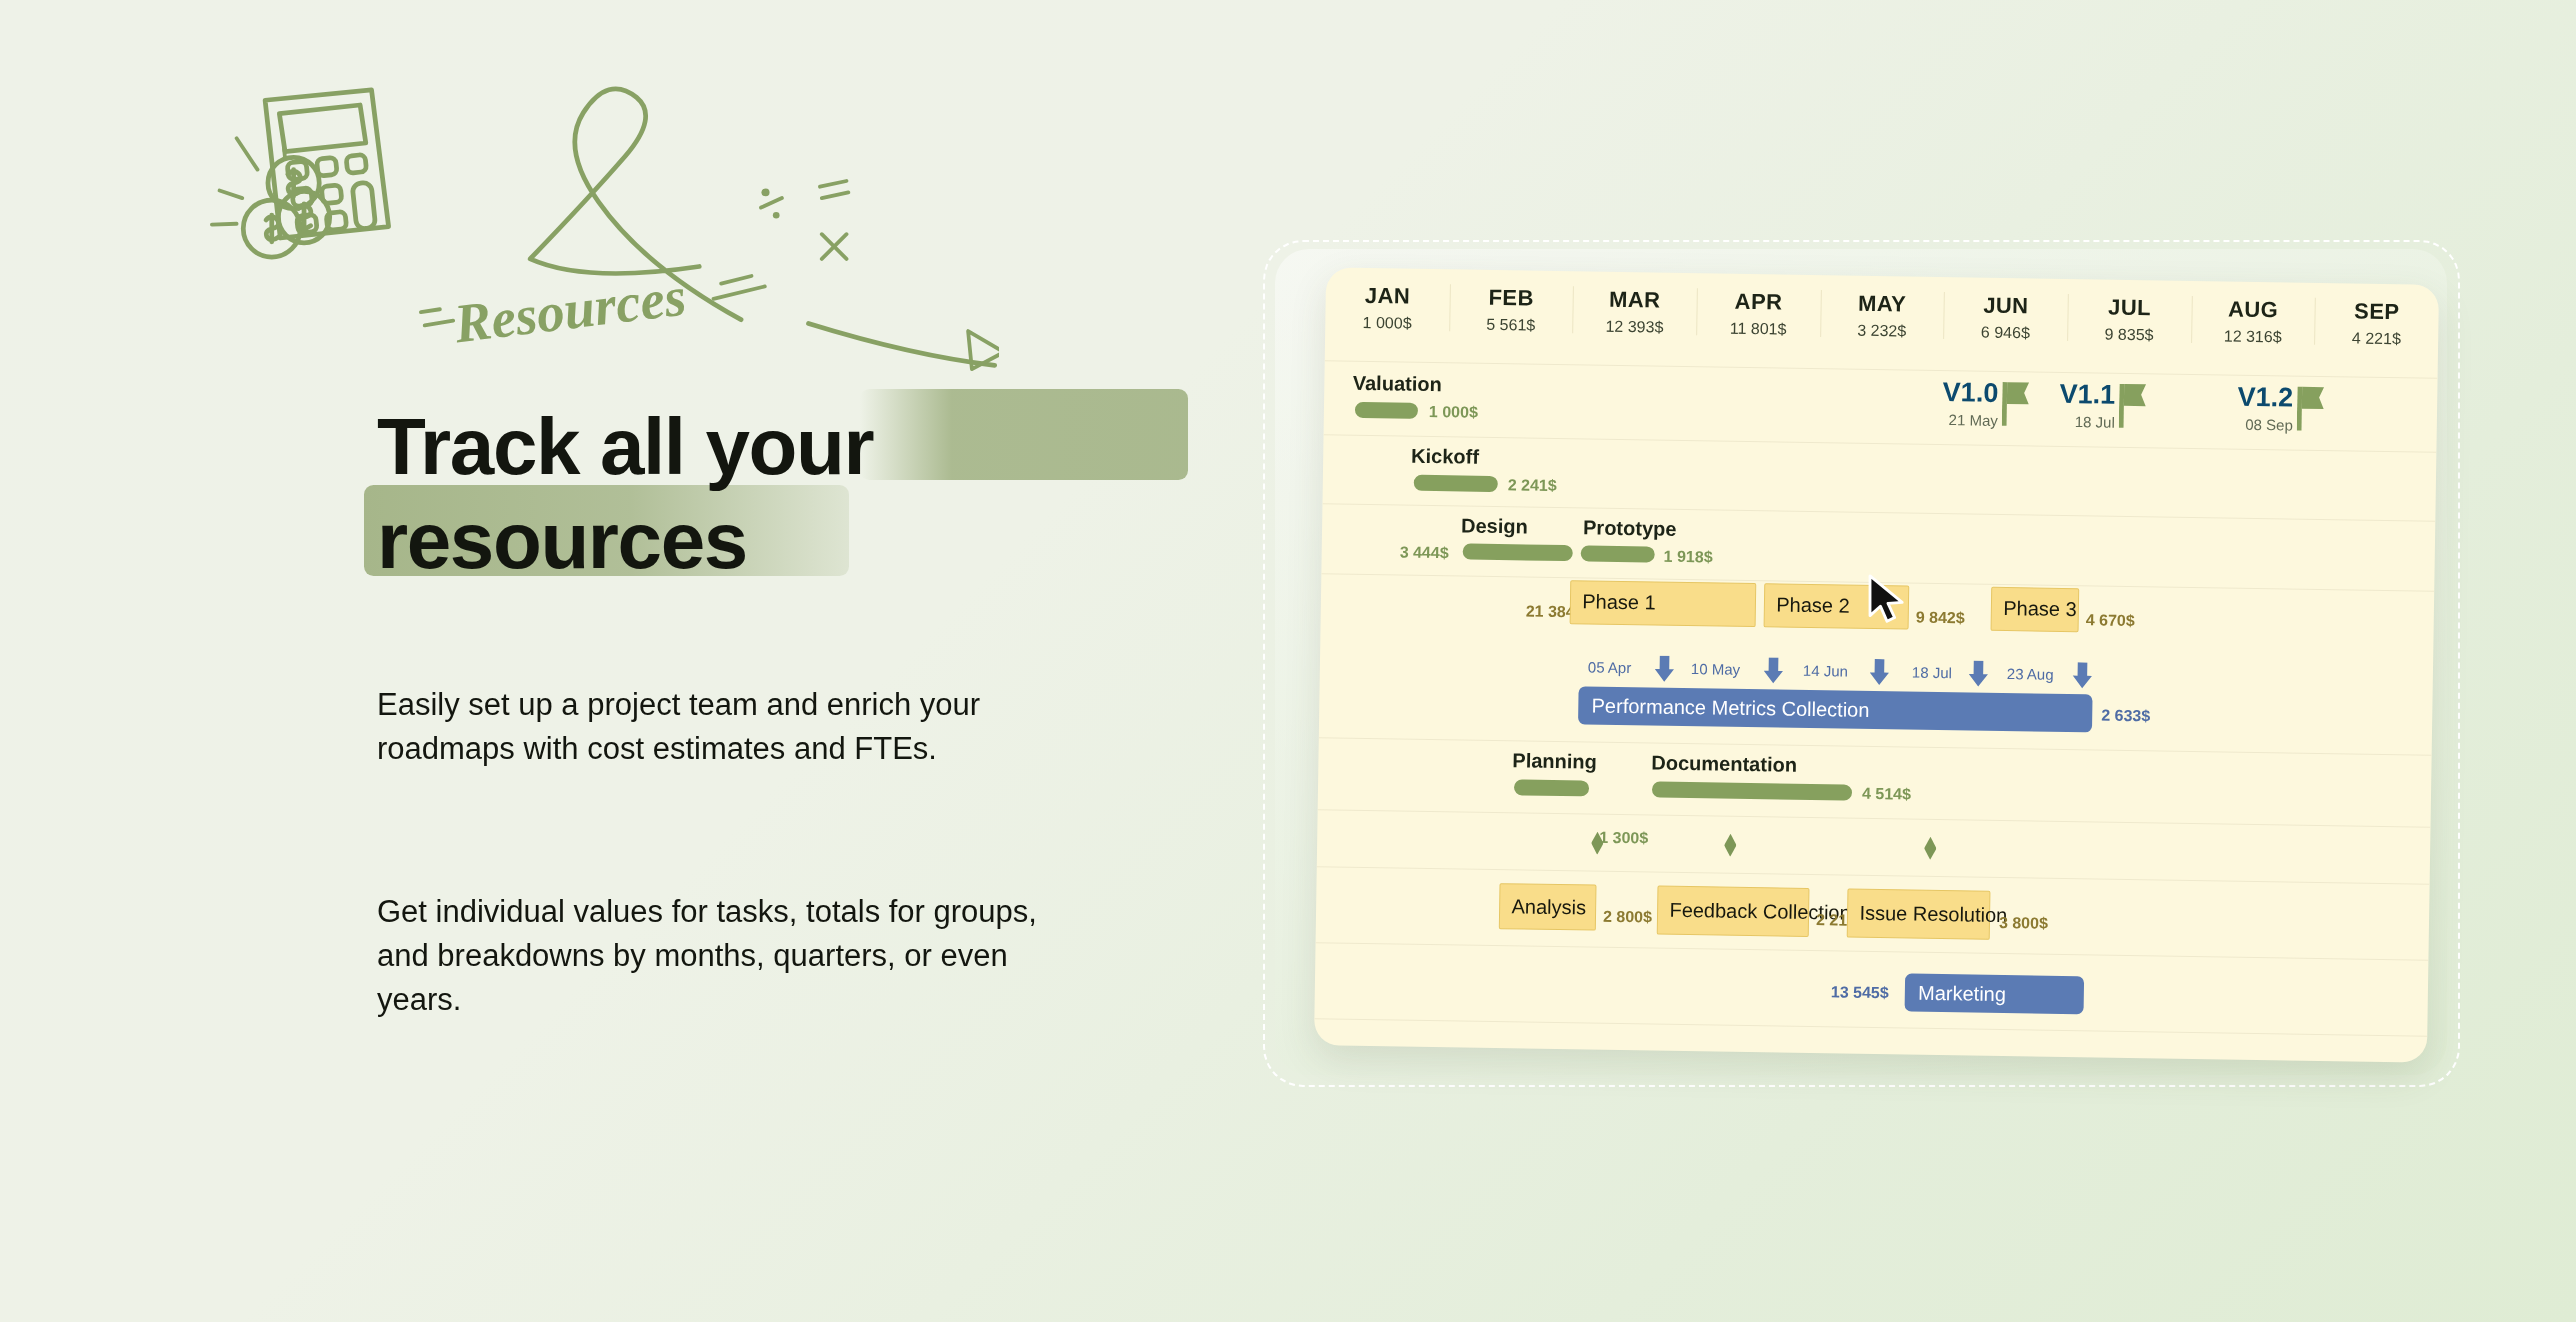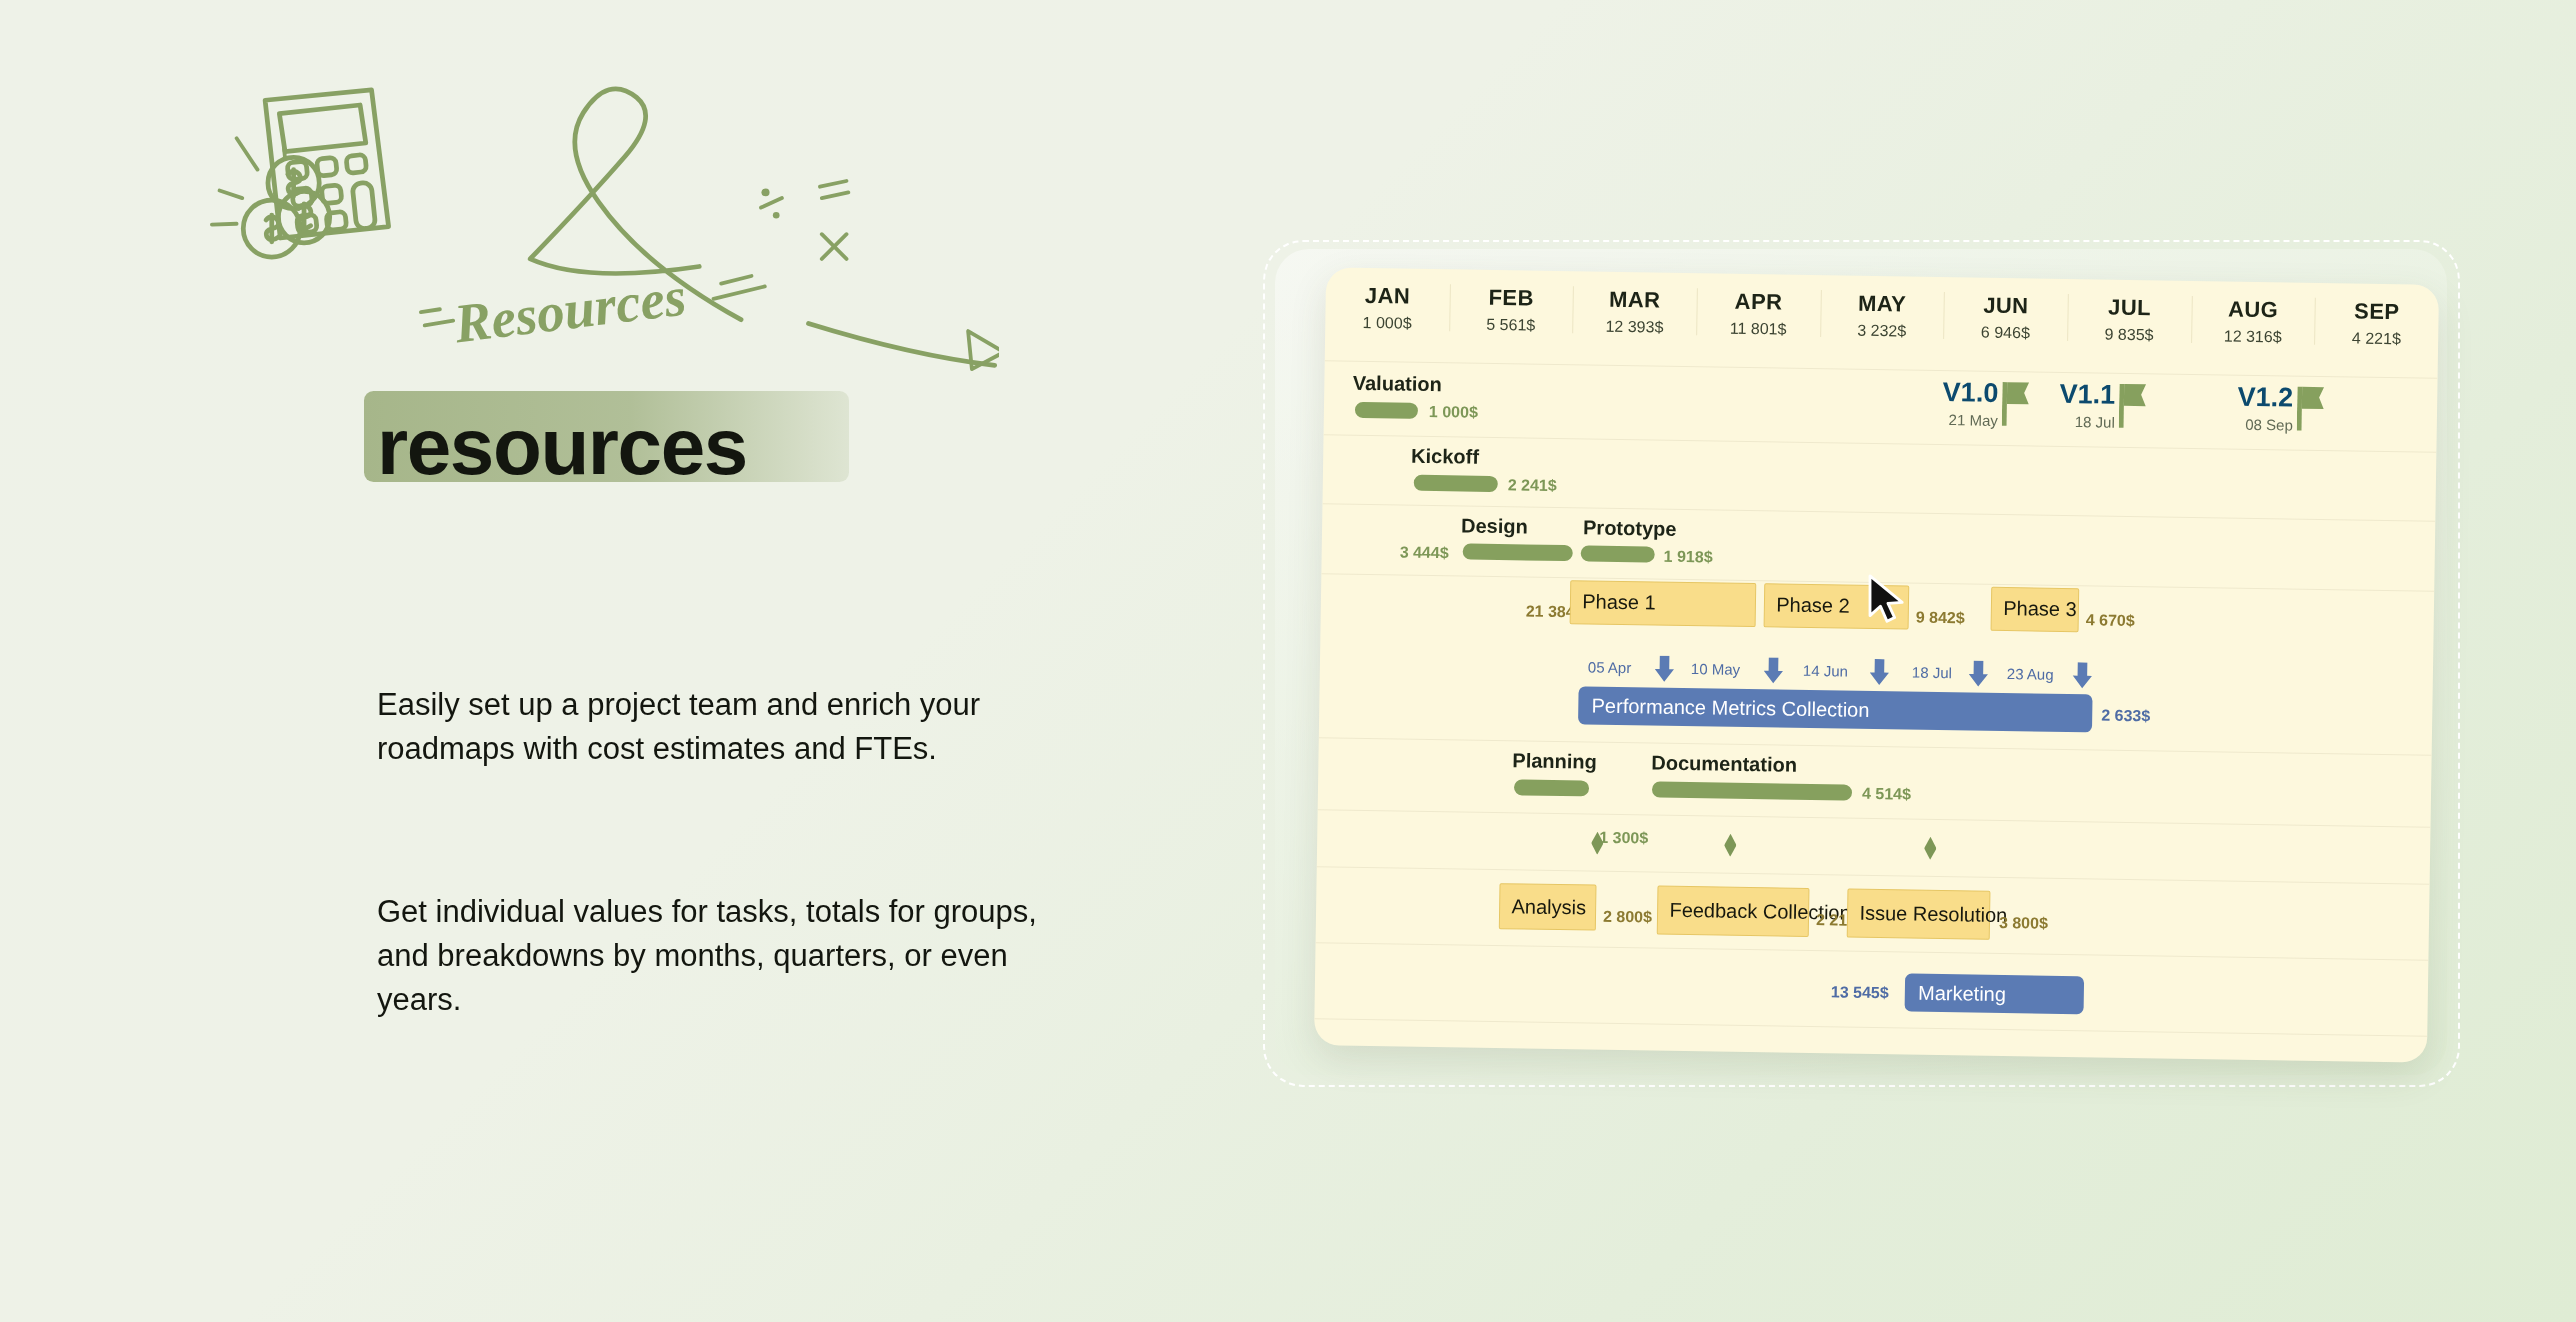--- a/index.html
+++ b/index.html
@@ -182,20 +182,24 @@
         <path d="M256 292 L286 287" stroke-width="4"></path>
         <path d="M568 248 L600 240" stroke-width="4"></path>
         <path d="M560 264 L614 251" stroke-width="4"></path>
       </g>
       <text x="290" y="310" font-family="'Liberation Serif', serif" font-style="italic" font-size="58" font-weight="700" fill="#88a164" transform="rotate(-7 290 310)">Resources</text>
     </svg>
   </div>
 
   <div class="headline">
     <span class="hl-line">
+      <span class="hl-mark hl-mark-a"></span>
+      <span class="hl-text">Track all </span><span class="hl-text">your</span>
+    </span>
+    <span class="hl-line">
       <span class="hl-mark hl-mark-b"></span>
       <span class="hl-text">resources</span>
     </span>
   </div>
 
   <p class="body-para p2">Get individual values for tasks, totals for groups, and breakdowns by months, quarters, or even years.</p>
   <p class="body-para p1">Easily set up a project team and enrich your roadmaps with cost estimates and FTEs.</p>
 </div>
 
 <div class="panel-glow"></div>

